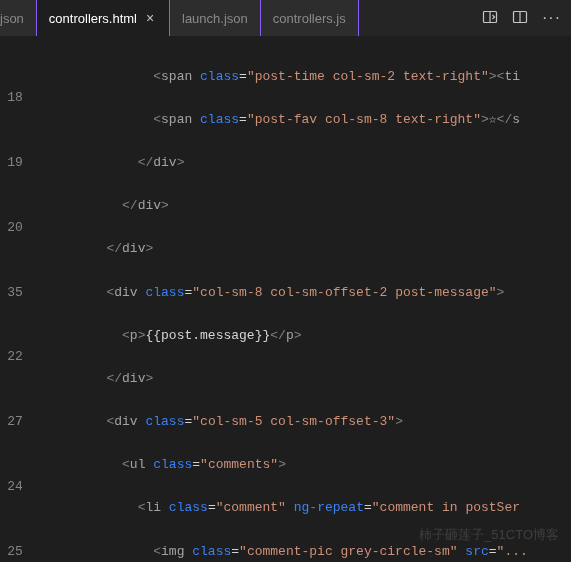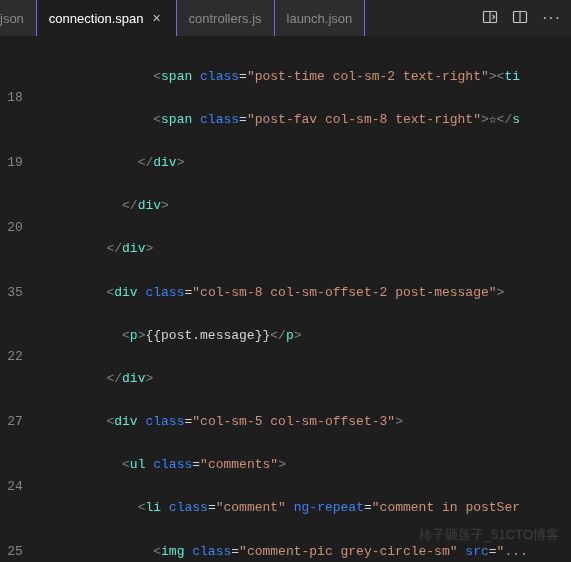--- a/index.html
+++ b/index.html
@@ -69,21 +69,21 @@
     user-select: none;
     flex-shrink: 0;
   }
   .code {
     padding: 8px 0 8px 0;
     overflow: hidden;
     flex: 1;
   }
   .line { height: 21.6px; }
   .p  { color: #808080; }   
-  .tg { color: #5eead4; }   
+  .tg { color: #a3a3a3; }   
   .at { color: #3b82f6; }   
   .st { color: #ce9178; }   
   .tx { color: #d4d4d4; }   
   .op { color: #d4d4d4; }   
 
   
   .watermark {
     position: absolute;
     bottom: 18px;
     right: 12px;
@@ -95,28 +95,28 @@
   }
 </style>
 </head>
 <body>
 
 <div class="tabs">
   <div class="tab cut">
       <span>json</span>
     </div>
   <div class="tab active">
-    <span>connection.span</span>
+    <span>controllers.html</span>
     <span class="close">×</span>
   </div>
+  <div class="tab launch">
+      <span>launch.json</span>
+    </div>
   <div class="tab">
       <span>controllers.js</span>
-    </div>
-  <div class="tab launch">
-      <span>launch.json</span>
     </div>
   <div class="actions">
     <span>
       <svg viewBox="0 0 16 16" fill="none" stroke="currentColor" stroke-width="1.2">
           <rect x="1.5" y="2.5" width="13" height="11" rx="1"></rect>
           <path d="M8 2.5v11"></path>
           <path d="m10.5 6 2 2-2 2"></path>
         </svg>
     </span>
     <span>

